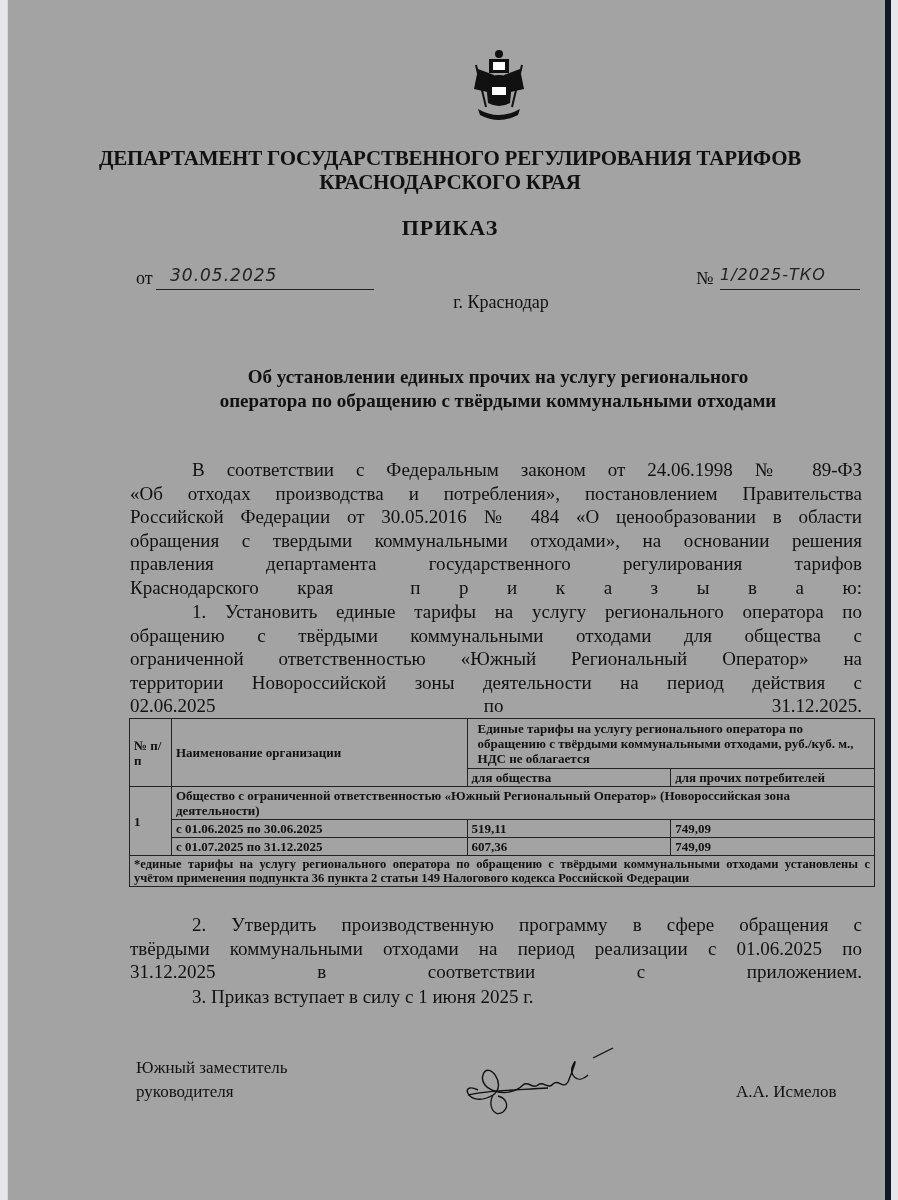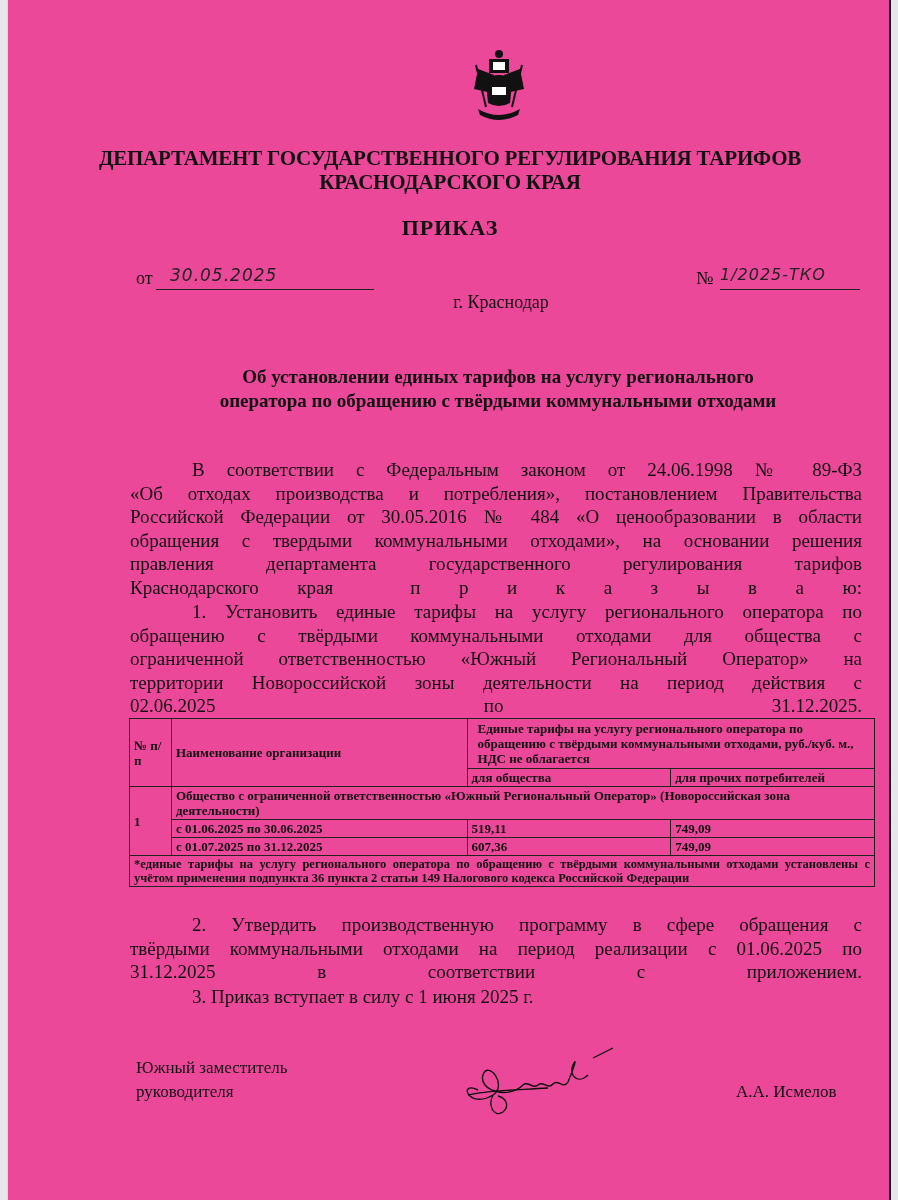--- a/index.html
+++ b/index.html
@@ -1,20 +1,20 @@
 <!DOCTYPE html>
 <html><head>
   <meta charset="utf-8">
   <style>
     * { box-sizing: border-box; margin: 0; padding: 0; }
     html, body { width: 898px; height: 1200px; background: #e6e6ea; overflow: hidden; }
     body { font-family: "Liberation Serif", serif; color: #111; }
     .page {
       position: absolute; left: 7px; top: 0; width: 884px; height: 1200px;
-      background: #ec4899; border-left: 1px solid #d8d8dc; border-right: 2px solid #0f172a;
+      background: #a3a3a3; border-left: 1px solid #d8d8dc; border-right: 6px solid #0f172a;
     }
     .abs { position: absolute; }
     .emblem { left: 456px; top: 45px; width: 70px; height: 78px; }
     .dept { left: 0; width: 884px; text-align: center; font-weight: bold; font-size: 21px; letter-spacing: -0.2px; }
     .dept1 { top: 146px; }
     .dept2 { top: 170px; }
     .prikaz { top: 215px; left: 0; width: 884px; text-align: center; font-weight: bold; font-size: 22px; letter-spacing: 1px; }
     .from-label { left: 128px; top: 268px; font-size: 18px; }
     .from-line { left: 148px; top: 289px; width: 218px; border-bottom: 1px solid #222; }
     .hand { font-family: "DejaVu Sans", sans-serif; font-style: italic; font-size: 17px; color: #222; letter-spacing: 1px; }
@@ -66,21 +66,21 @@
   <div class="abs from-label">от</div>
   <div class="abs from-line"></div>
   <div class="abs hand from-val">30.05.2025</div>
 
   <div class="abs num-label">№</div>
   <div class="abs num-line"></div>
   <div class="abs hand num-val">1/2025-ТКО</div>
 
   <div class="abs city">г. Краснодар</div>
 
-  <div class="abs subject subject1">Об установлении единых тарифов на услугу регионального</div>
+  <div class="abs subject subject1">Об установлении единых прочих на услугу регионального</div>
   <div class="abs subject subject2">оператора по обращению с твёрдыми коммунальными отходами</div>
 
   <div class="abs body-text" style="top:458px;">
     <div class="para-line" style="top:0; padding-left:62px; text-align:justify; text-align-last:justify;">В соответствии с Федеральным законом от 24.06.1998 № 89-ФЗ</div>
     <div class="para-line" style="top:23.5px; text-align:justify; text-align-last:justify;">«Об отходах производства и потребления», постановлением Правительства</div>
     <div class="para-line" style="top:47px; text-align:justify; text-align-last:justify;">Российской Федерации от 30.05.2016 № 484 «О ценообразовании в области</div>
     <div class="para-line" style="top:70.5px; text-align:justify; text-align-last:justify;">обращения с твердыми коммунальными отходами», на основании решения</div>
     <div class="para-line" style="top:94px; text-align:justify; text-align-last:justify;">правления департамента государственного регулирования тарифов</div>
     <div class="para-line" style="top:117.5px; white-space:pre;">Краснодарского края  п р и к а з ы в а ю:</div>
   </div>

